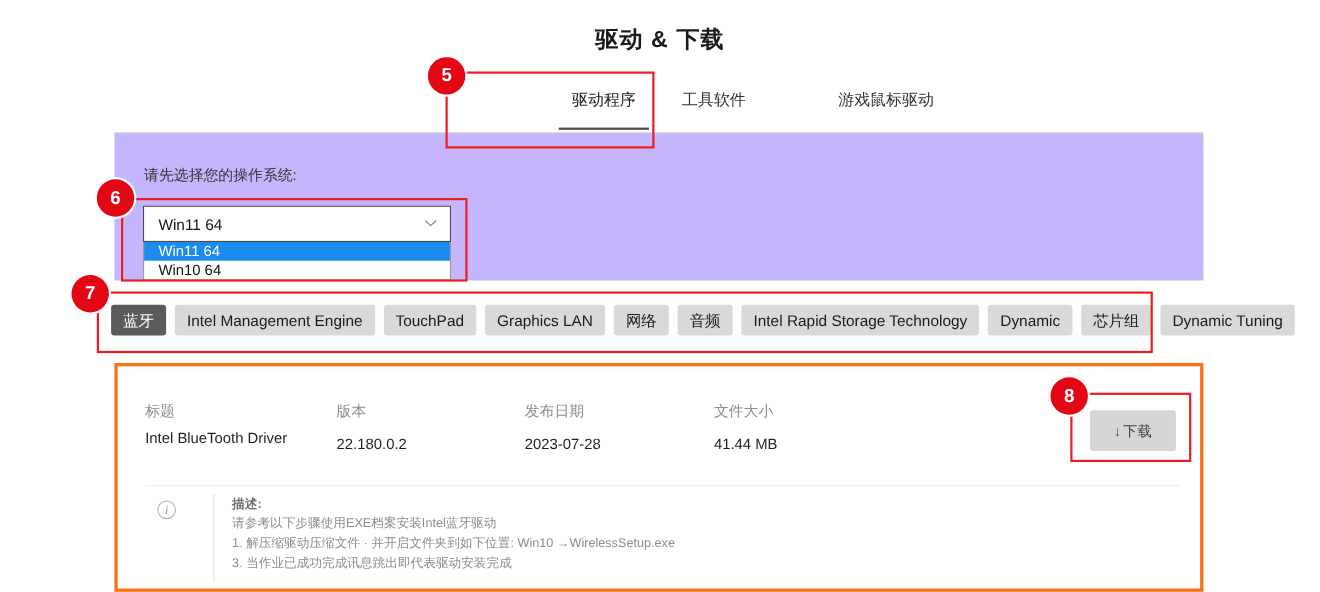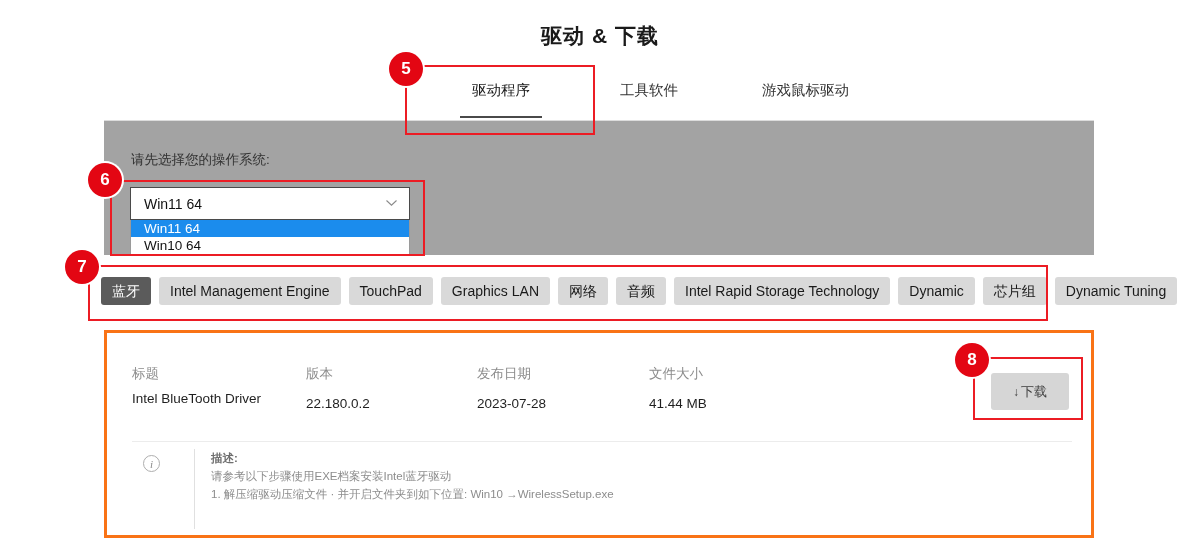--- a/index.html
+++ b/index.html
@@ -19,34 +19,34 @@
 
   
   .tabbar{
     position:absolute;left:104px;top:78px;width:990px;height:42px;
     border-bottom:1px solid #dcdcdc;
   }
   .tab{
     position:absolute;top:3px;font-size:14.5px;color:#333;
     white-space:nowrap;cursor:pointer;padding-bottom:12px;
   }
-  .tab.active{color:#1a1a1a;}
+  .tab.active{color:#1a1a1a;margin-left:48px;}
   .tab.active::after{
     content:"";position:absolute;left:-12px;right:-12px;bottom:-6px;
     height:2.5px;background:#4a4a4a;
   }
   .tab-bios{left:244px;margin-top:48px;}
   .tab-driver{left:368px;}
   .tab-tools{left:516px;}
   .tab-mouse{left:658px;}
 
   
   .os-panel{
     position:absolute;left:104px;top:121px;width:990px;height:134px;
-    background:#a3a3a3;
+    background:#c4b5fd;
   }
   .os-label{
     position:absolute;left:27px;top:30px;font-size:13.5px;color:#333;
   }
   .os-select{
     position:absolute;left:26px;top:66px;width:280px;height:33px;
     background:#ffffff;border:1px solid #4a4a4a;box-sizing:border-box;
     cursor:pointer;
   }
   .os-select-value{
@@ -196,20 +196,21 @@
     </div>
 
     <div class="card-sep"></div>
 
     <div class="info-icon">i</div>
     <div class="desc-rule"></div>
     <div class="desc">
       <div class="dh">描述:</div>
       <div class="dl">请参考以下步骤使用EXE档案安装Intel蓝牙驱动</div>
       <div class="dl">1. 解压缩驱动压缩文件 · 并开启文件夹到如下位置: Win10 →WirelessSetup.exe</div>
+      <div class="dl">3. 当作业已成功完成讯息跳出即代表驱动安装完成</div>
     </div>
   </div>
 
   <div class="rbox rbox-5"></div>
   <div class="rbox rbox-6"></div>
   <div class="rbox rbox-7"></div>
   <div class="rbox rbox-8"></div>
 
   <div class="marker m5">5</div>
   <div class="marker m6">6</div>

